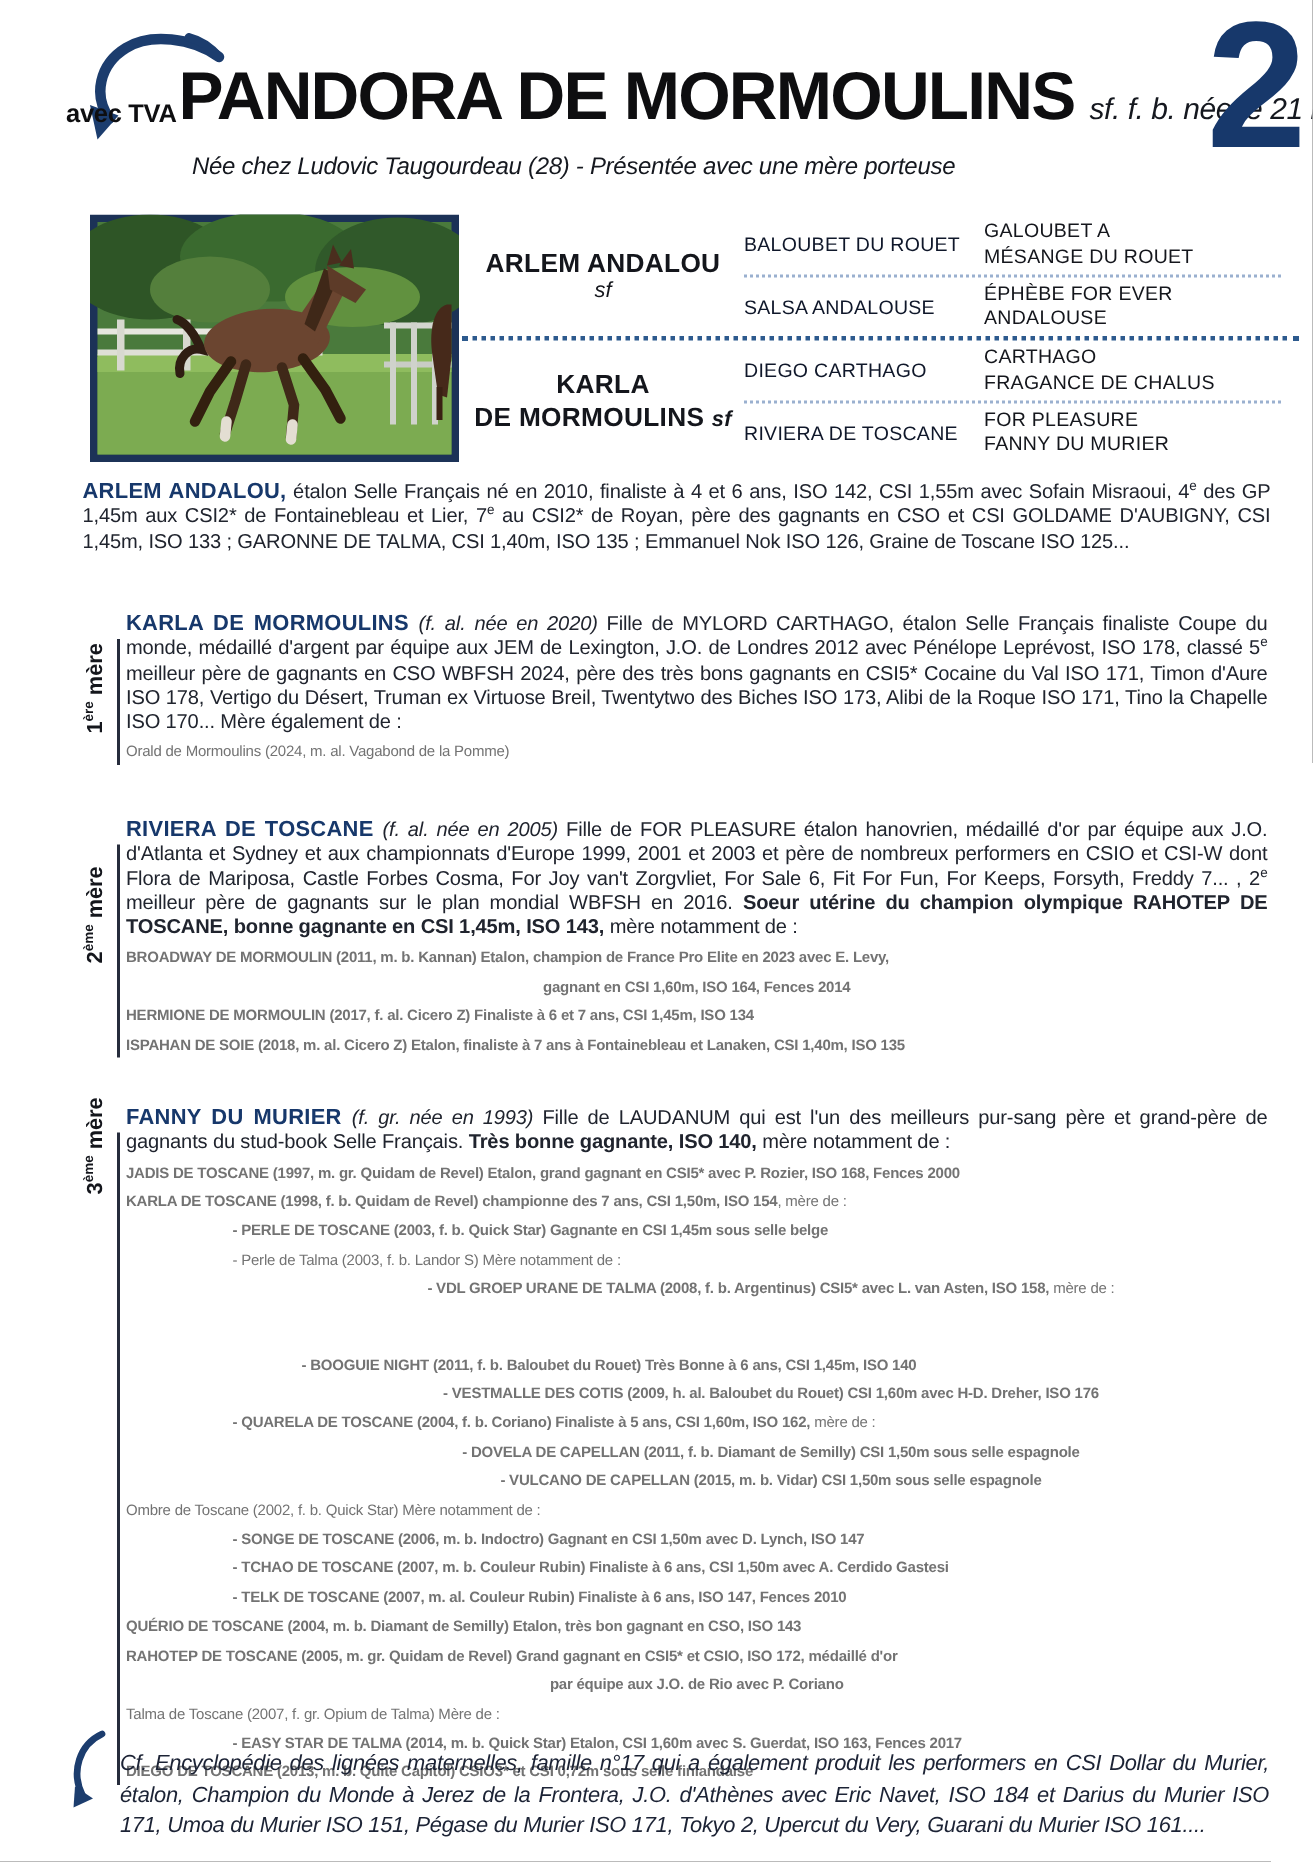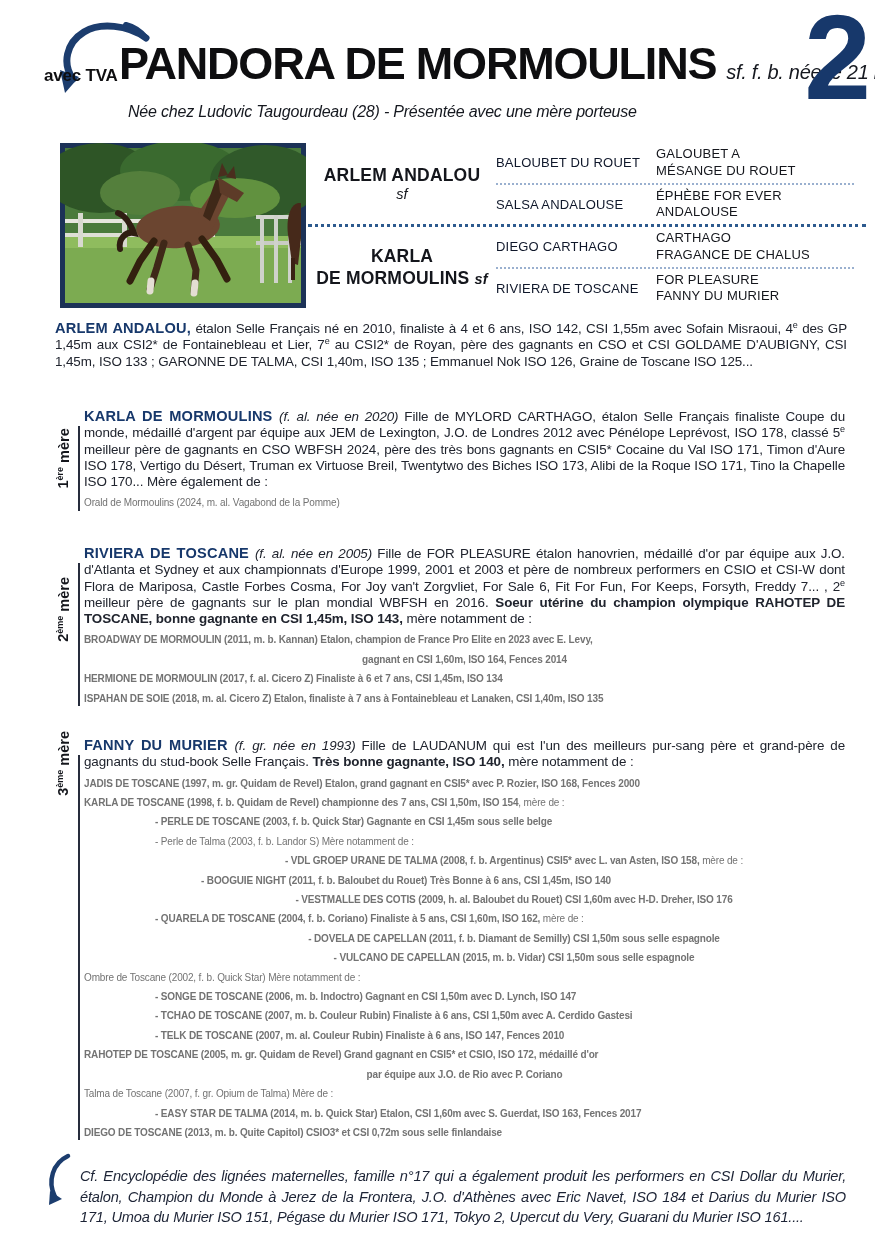--- a/index.html
+++ b/index.html
@@ -40,21 +40,21 @@
   .seg-sup{vertical-align:super;font-size:9px;line-height:0;}
   .rule{position:absolute;left:-6px;top:18px;bottom:2px;width:1.5px;background:#262c3c;}
   .m-label{position:absolute;left:-81px;width:120px;text-align:center;transform:rotate(-90deg);
            font-weight:bold;font-size:14.5px;color:#14161c;white-space:nowrap;}
   .lbl1{top:42px;} .lbl2{top:56px;} .lbl3{top:18px;}
   .lsup{vertical-align:super;font-size:9px;}
   .lword{margin-left:4px;}
   .plist{margin-top:3px;}
   .pline{font-size:10px;line-height:19.4px;white-space:nowrap;color:#737373;letter-spacing:-0.15px;}
   .pline.center{text-align:center;white-space:normal;}
-  .ind1{padding-left:71px;} .ind2{padding-left:99px;text-align:center;} .ind3{padding-left:117px;}
+  .ind1{padding-left:71px;} .ind2{padding-left:99px;text-align:center;} .ind3{padding-left:117px;margin-top:31px;}
   
   .footnote-arrow{position:absolute;left:44px;top:1153px;}
   .footnote{position:absolute;left:80px;top:1166px;width:766px;font-size:14.6px;line-height:20.6px;
             font-style:italic;text-align:justify;color:#1c2335;letter-spacing:-0.2px;}
 </style>
 </head>
 <body>
 
 <div class="page">
 
@@ -207,20 +207,21 @@
         <div class="pline ind2"><span class="seg-bold">- VDL GROEP URANE DE TALMA (2008, f. b. Argentinus) CSI5* avec L. van Asten, ISO 158,</span><span> mère de :</span></div>
         <div class="pline ind3"><span class="seg-bold">- BOOGUIE NIGHT (2011, f. b. Baloubet du Rouet) Très Bonne à 6 ans, CSI 1,45m, ISO 140</span></div>
         <div class="pline ind2"><span class="seg-bold">- VESTMALLE DES COTIS (2009, h. al. Baloubet du Rouet) CSI 1,60m avec H-D. Dreher, ISO 176</span></div>
         <div class="pline ind1"><span class="seg-bold">- QUARELA DE TOSCANE (2004, f. b. Coriano) Finaliste à 5 ans, CSI 1,60m, ISO 162,</span><span> mère de :</span></div>
         <div class="pline ind2"><span class="seg-bold">- DOVELA DE CAPELLAN (2011, f. b. Diamant de Semilly) CSI 1,50m sous selle espagnole</span></div>
         <div class="pline ind2"><span class="seg-bold">- VULCANO DE CAPELLAN (2015, m. b. Vidar) CSI 1,50m sous selle espagnole</span></div>
         <div class="pline ind0"><span>Ombre de Toscane (2002, f. b. Quick Star) Mère notamment de :</span></div>
         <div class="pline ind1"><span class="seg-bold">- SONGE DE TOSCANE (2006, m. b. Indoctro) Gagnant en CSI 1,50m avec D. Lynch, ISO 147</span></div>
         <div class="pline ind1"><span class="seg-bold">- TCHAO DE TOSCANE (2007, m. b. Couleur Rubin) Finaliste à 6 ans, CSI 1,50m avec A. Cerdido Gastesi</span></div>
         <div class="pline ind1"><span class="seg-bold">- TELK DE TOSCANE (2007, m. al. Couleur Rubin) Finaliste à 6 ans, ISO 147, Fences 2010</span></div>
+        <div class="pline ind0"><span class="seg-bold">QUÉRIO DE TOSCANE (2004, m. b. Diamant de Semilly) Etalon, très bon gagnant en CSO, ISO 143</span></div>
         <div class="pline ind0"><span class="seg-bold">RAHOTEP DE TOSCANE (2005, m. gr. Quidam de Revel) Grand gagnant en CSI5* et CSIO, ISO 172, médaillé d'or</span></div>
         <div class="pline ind0 center"><span class="seg-bold">par équipe aux J.O. de Rio avec P. Coriano</span></div>
         <div class="pline ind0"><span>Talma de Toscane (2007, f. gr. Opium de Talma) Mère de :</span></div>
         <div class="pline ind1"><span class="seg-bold">- EASY STAR DE TALMA (2014, m. b. Quick Star) Etalon, CSI 1,60m avec S. Guerdat, ISO 163, Fences 2017</span></div>
         <div class="pline ind0"><span class="seg-bold">DIEGO DE TOSCANE (2013, m. b. Quite Capitol) CSIO3* et CSI 0,72m sous selle finlandaise</span></div>
       </div>
   </div>
 
   <svg class="footnote-arrow" width="32" height="56" viewBox="0 0 32 56">
     <path d="M24,3 C9,10 3,28 11,44" fill="none" stroke="#1c3d6e" stroke-width="4.5" stroke-linecap="round"></path>

